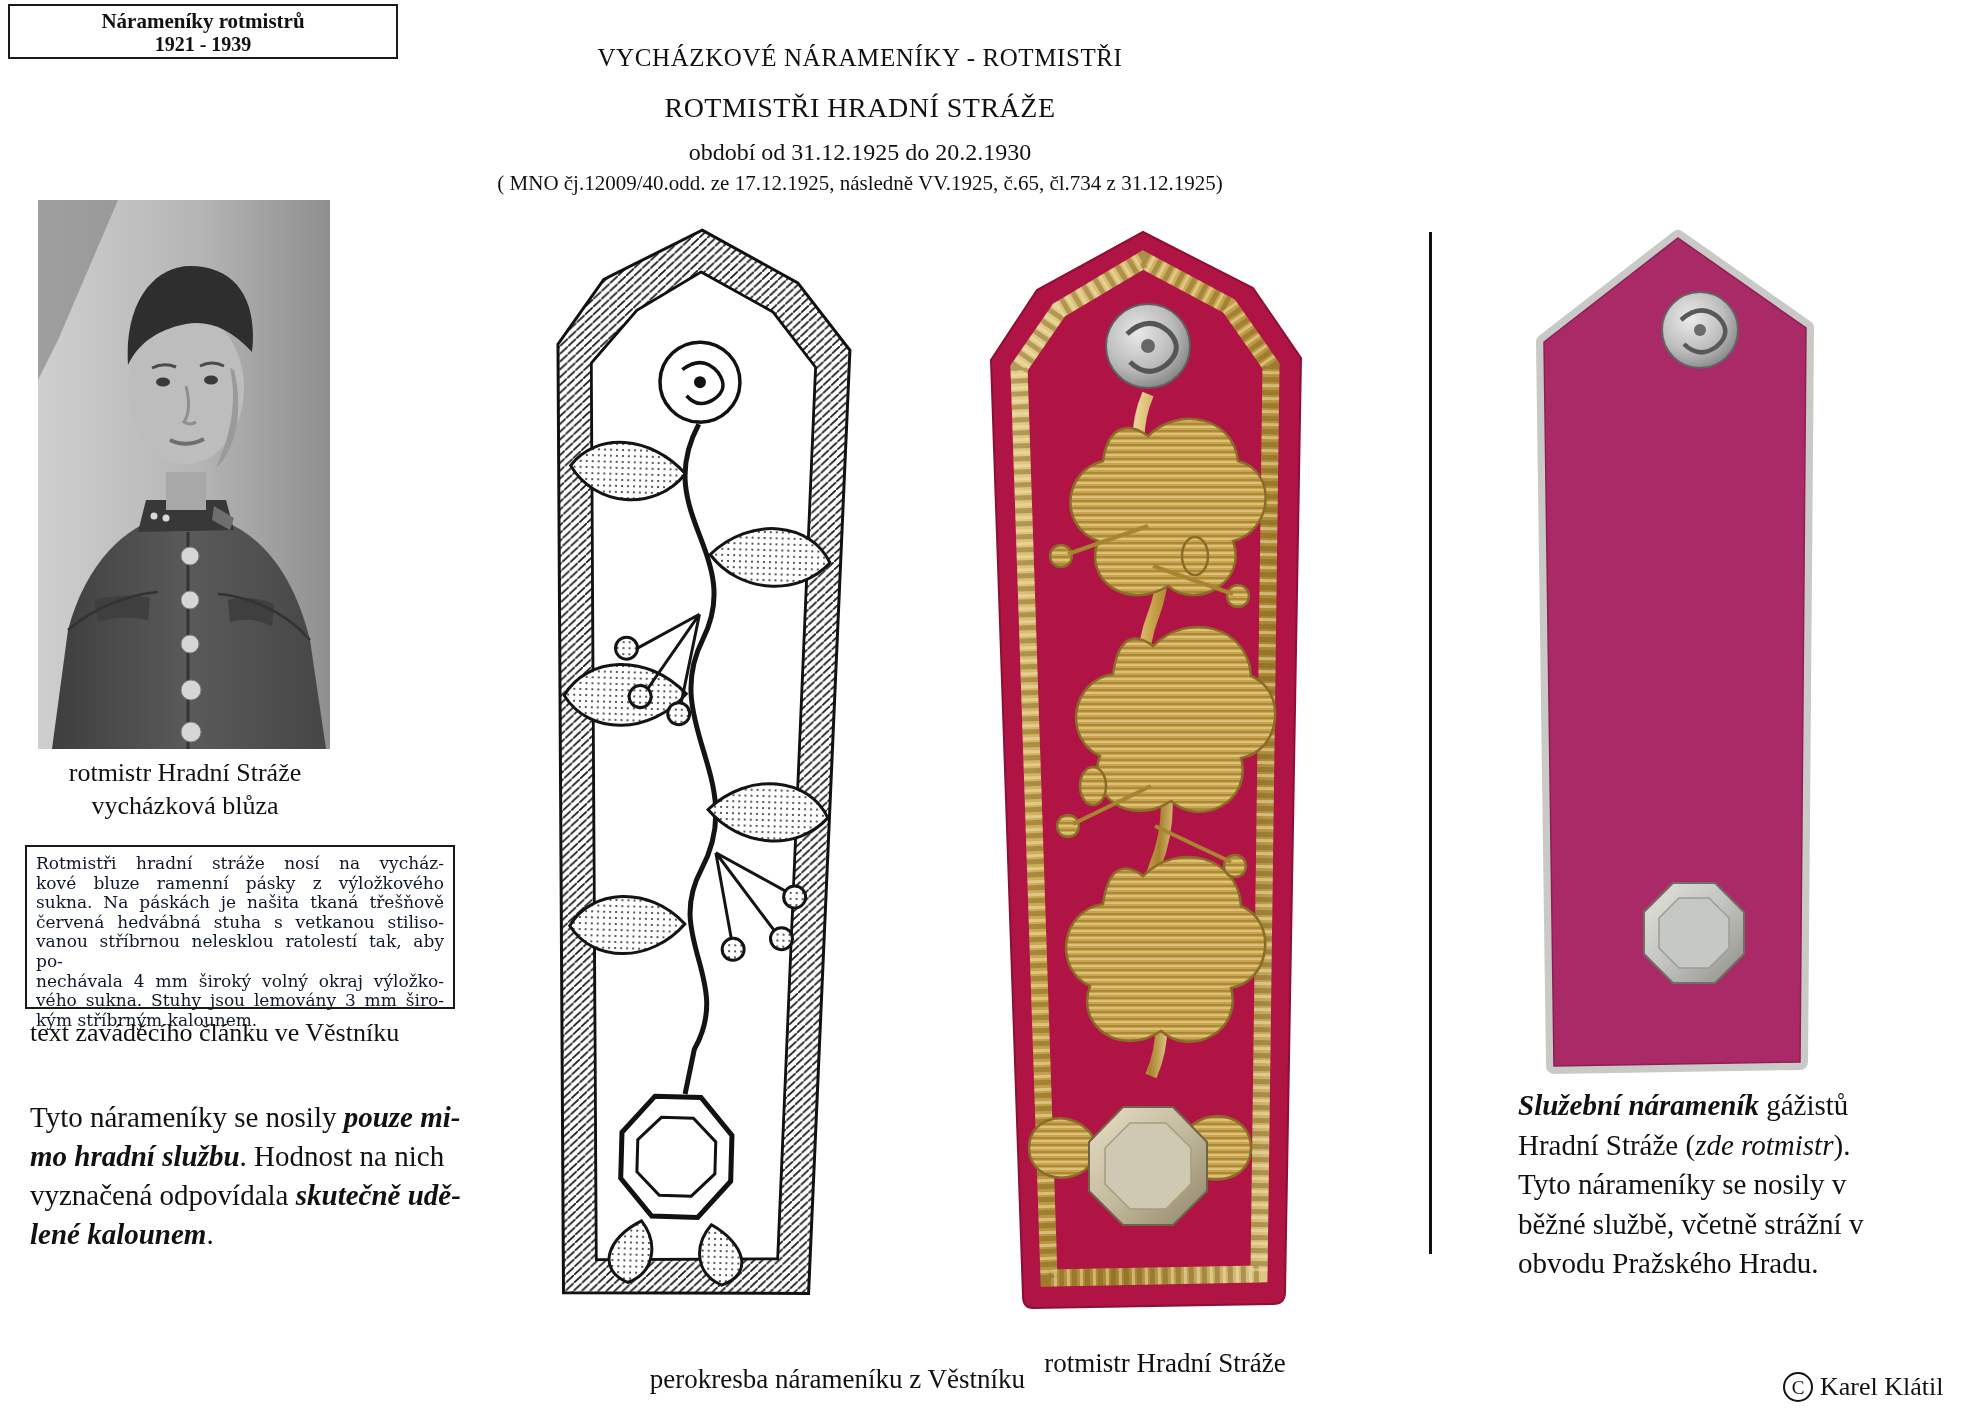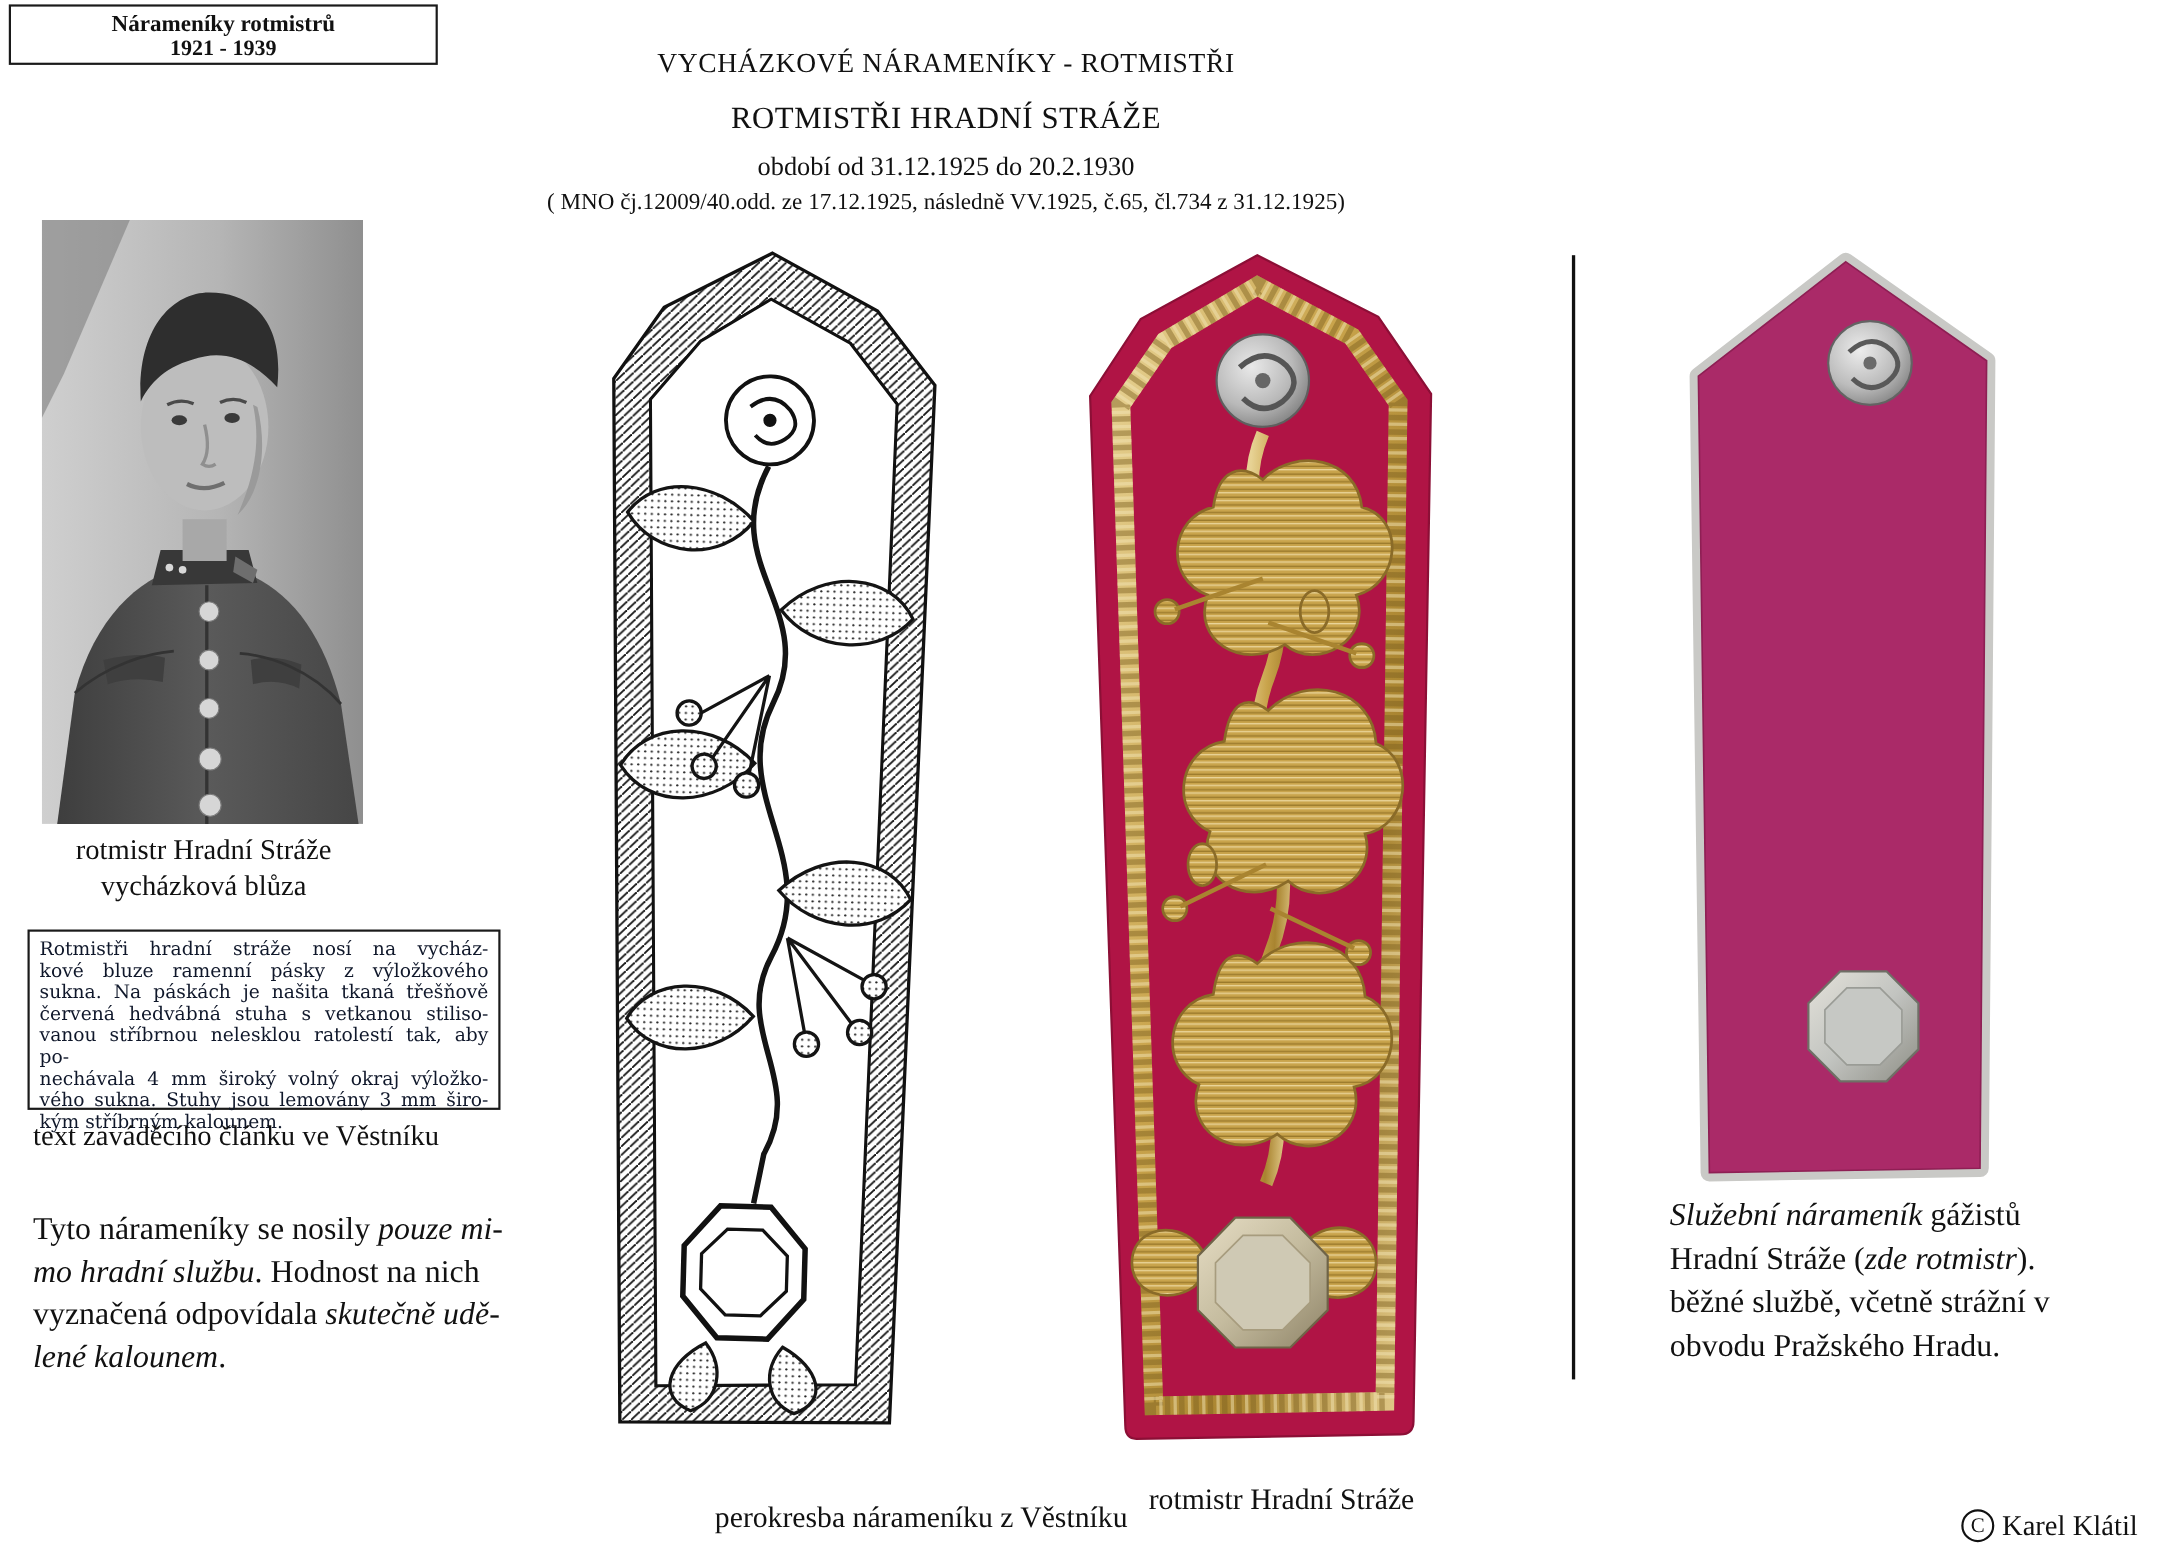--- a/index.html
+++ b/index.html
@@ -28,21 +28,21 @@
   
   .regbox{position:absolute;left:25px;top:845px;width:408px;height:148px;border:2px solid #1a1a1a;
           padding:7px 9px 5px 9px;font-family:"DejaVu Serif",serif;font-size:17px;line-height:19.6px;
           color:#0f172a;}
   .regbox .jl{text-align:justify;text-align-last:justify;}
   .regbox .ll{text-align:left;}
   .regcap{position:absolute;left:30px;top:1018px;width:430px;font-size:26px;}
 
   
   .note{position:absolute;left:30px;top:1098px;width:470px;font-size:29px;line-height:39px;}
-  .bi{font-weight:normal;font-style:italic;}
+  .bi{font-weight:bold;font-style:italic;}
   .it{font-style:italic;}
 
   
   .pen-fig{position:absolute;left:492px;top:222px;width:395px;height:1106px;transform:rotate(1.6deg);}
   .dress-fig{position:absolute;left:933px;top:226px;width:422px;height:1108px;}
   .svc-fig{position:absolute;left:1532px;top:228px;width:288px;height:848px;}
   .pen-cap{position:absolute;left:470px;top:1348px;width:555px;text-align:right;font-size:27px;margin-top:16px;}
   .dress-cap{position:absolute;left:1020px;top:1348px;width:290px;text-align:center;font-size:27px;}
 
   .divider{position:absolute;left:1429px;top:232px;width:3px;height:1022px;background:#111;}
@@ -298,20 +298,21 @@
       <g>
         <polygon points="212,726 183,755 141,755 112,726 112,684 141,655 183,655 212,684" fill="url(#octS)" stroke="#6f6f66" stroke-width="2"></polygon>
         <polygon points="197,720 177,740 147,740 127,720 127,690 147,670 177,670 197,690" fill="#c6c8c4" stroke="#9a9c96" stroke-width="1.5"></polygon>
       </g>
     </svg>
   </div>
 
   <div class="svc-note">
     <div><span class="bi">Služební nárameník</span><span> gážistů</span></div>
     <div><span>Hradní Stráže (</span><span class="it">zde rotmistr</span><span>).</span></div>
+    <div>Tyto nárameníky se nosily v</div>
     <div>běžné službě, včetně strážní v</div>
     <div>obvodu Pražského Hradu.</div>
   </div>
 
   <div class="copyright">
     <span class="circle-c">C</span>
     <span>Karel Klátil</span>
   </div>
 
 </div>

